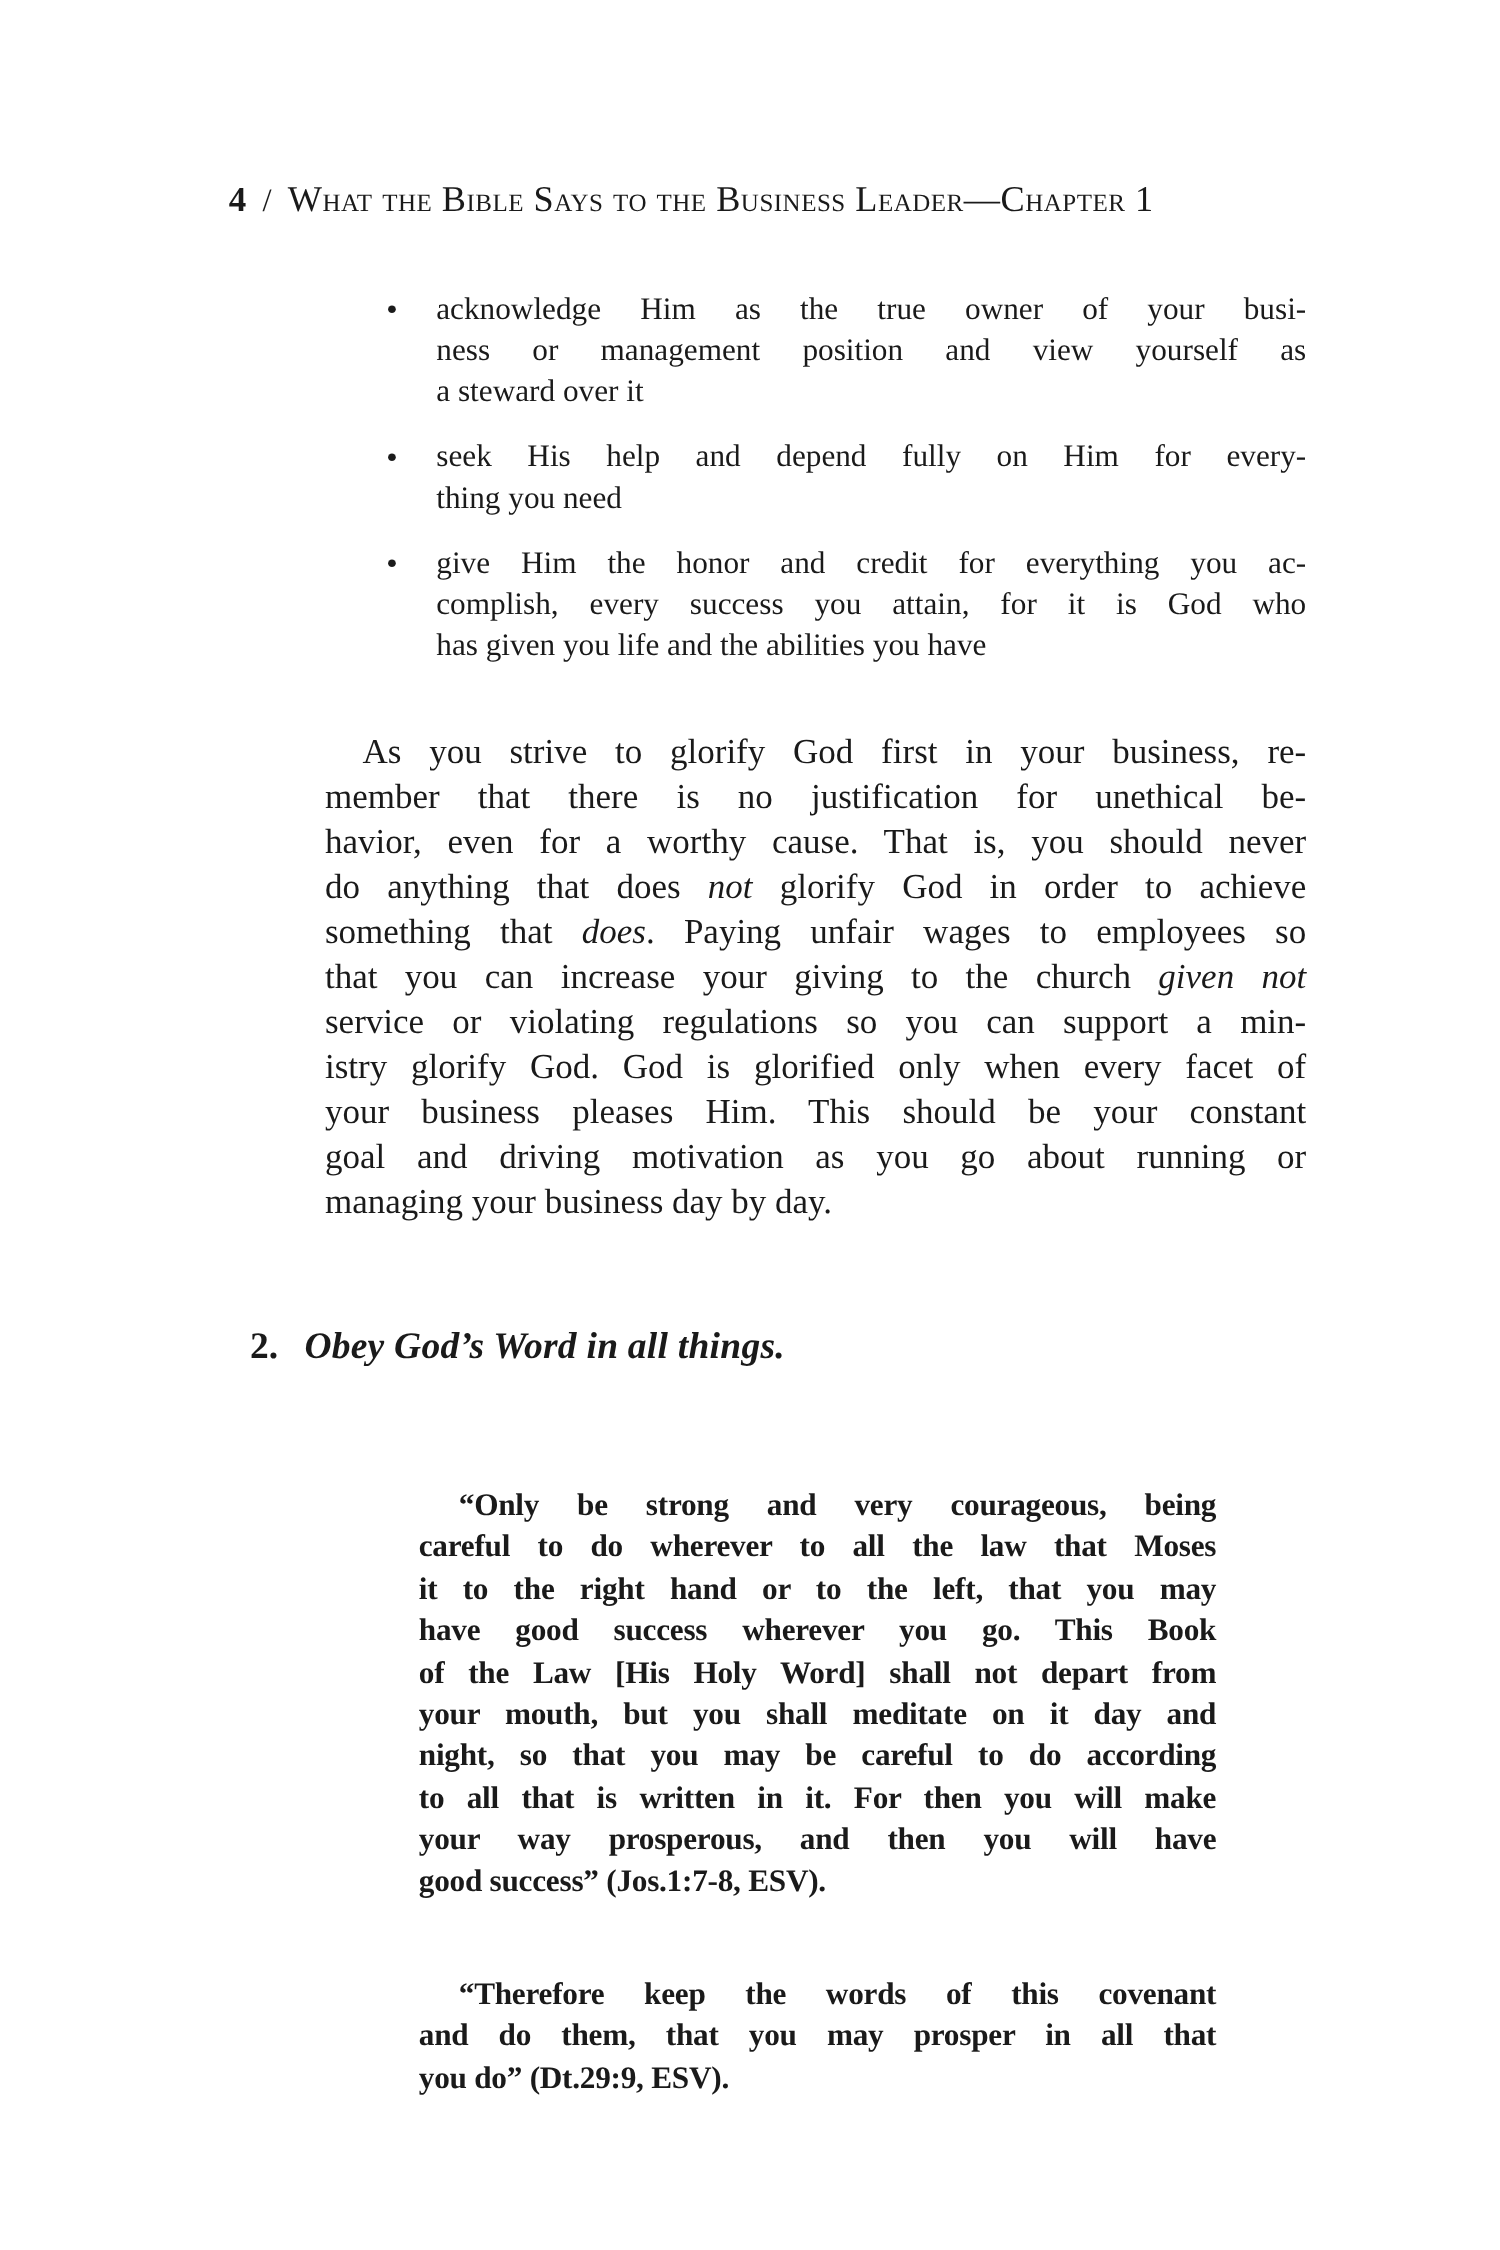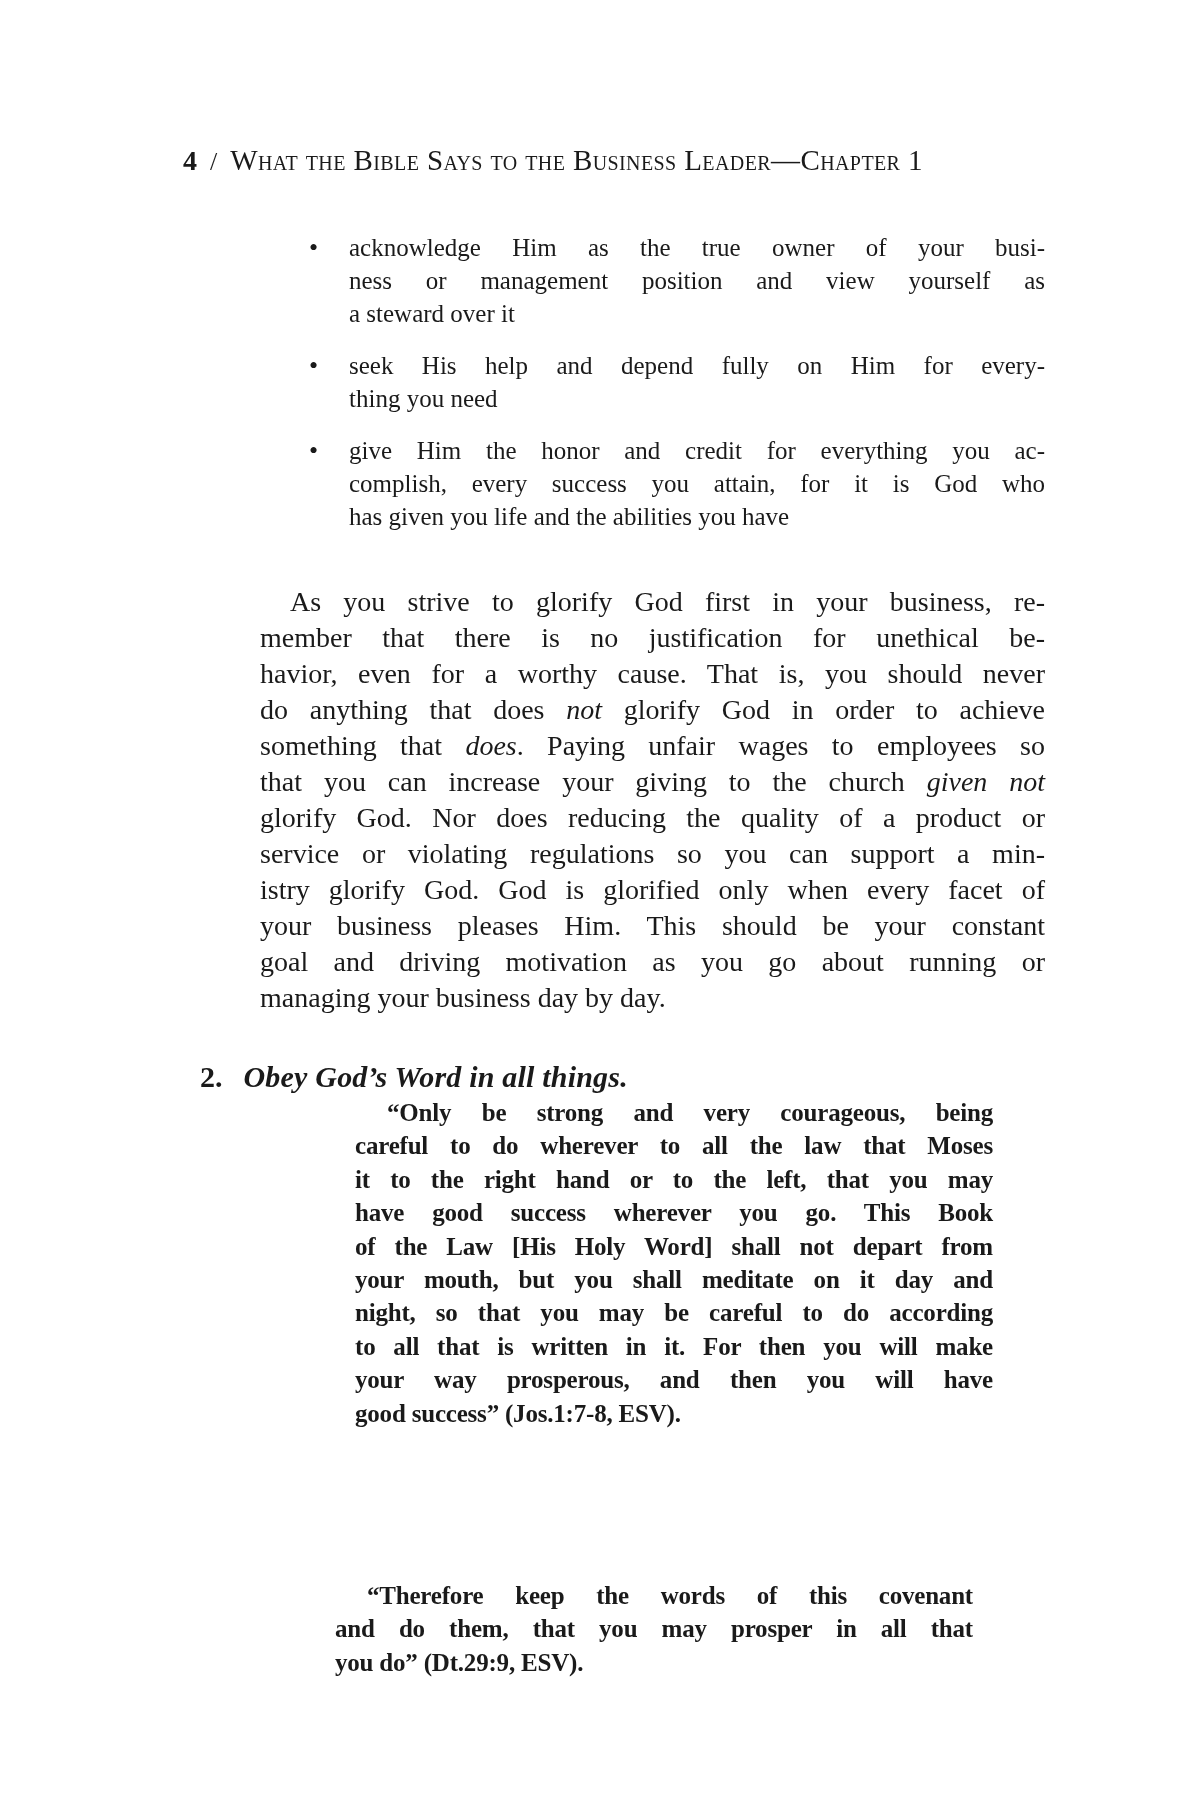--- a/index.html
+++ b/index.html
@@ -55,21 +55,21 @@
   }
   .htext { font-style:italic; letter-spacing:0.2px; }
 
   
   .quote {
     position:absolute; left:335px; width:638px;
     font-size:25px; font-weight:bold; line-height:33.4px;
     letter-spacing:-0.2px;
   }
   .quote .tline:first-child { padding-left:32px; }
-  .q1 { top:1096px;margin-left:20px; }
+  .q1 { top:1188px; }
   .q2 { top:1579px; }
 </style>
 </head>
 <body>
 
 <div class="page">
 
   <div class="running-head">
     <span class="pgnum">4</span>
     <span class="sep">/</span>
@@ -102,21 +102,20 @@
       </div>
     </div>
 
   <div class="para">
       <div class="tline">As you strive to glorify God first in your business, re-</div>
       <div class="tline">member that there is no justification for unethical be-</div>
       <div class="tline">havior, even for a worthy cause. That is, you should never</div>
       <div class="tline">do anything that does <i>not</i> glorify God in order to achieve</div>
       <div class="tline">something that <i>does</i>. Paying unfair wages to employees so</div>
       <div class="tline">that you can increase your giving to the church <i>given not</i></div>
-      <div class="tline">glorify God. Nor does reducing the quality of a product or</div>
       <div class="tline">service or violating regulations so you can support a min-</div>
       <div class="tline">istry glorify God. God is glorified only when every facet of</div>
       <div class="tline">your business pleases Him. This should be your constant</div>
       <div class="tline">goal and driving motivation as you go about running or</div>
       <div class="tline last">managing your business day by day.</div>
     </div>
 
   <div class="heading">
     <span class="hnum">2.</span>
     <span class="htext">Obey God’s Word in all things.</span>

